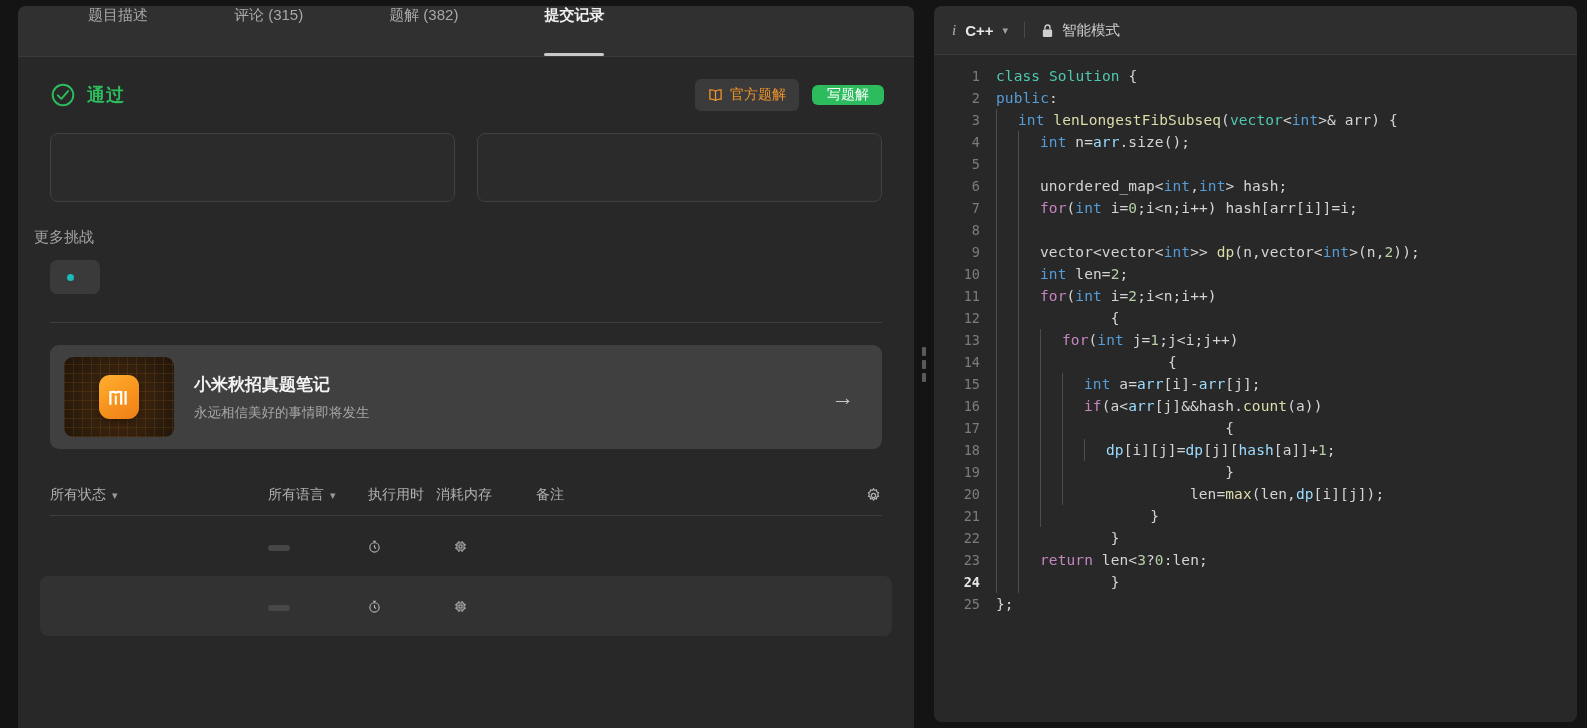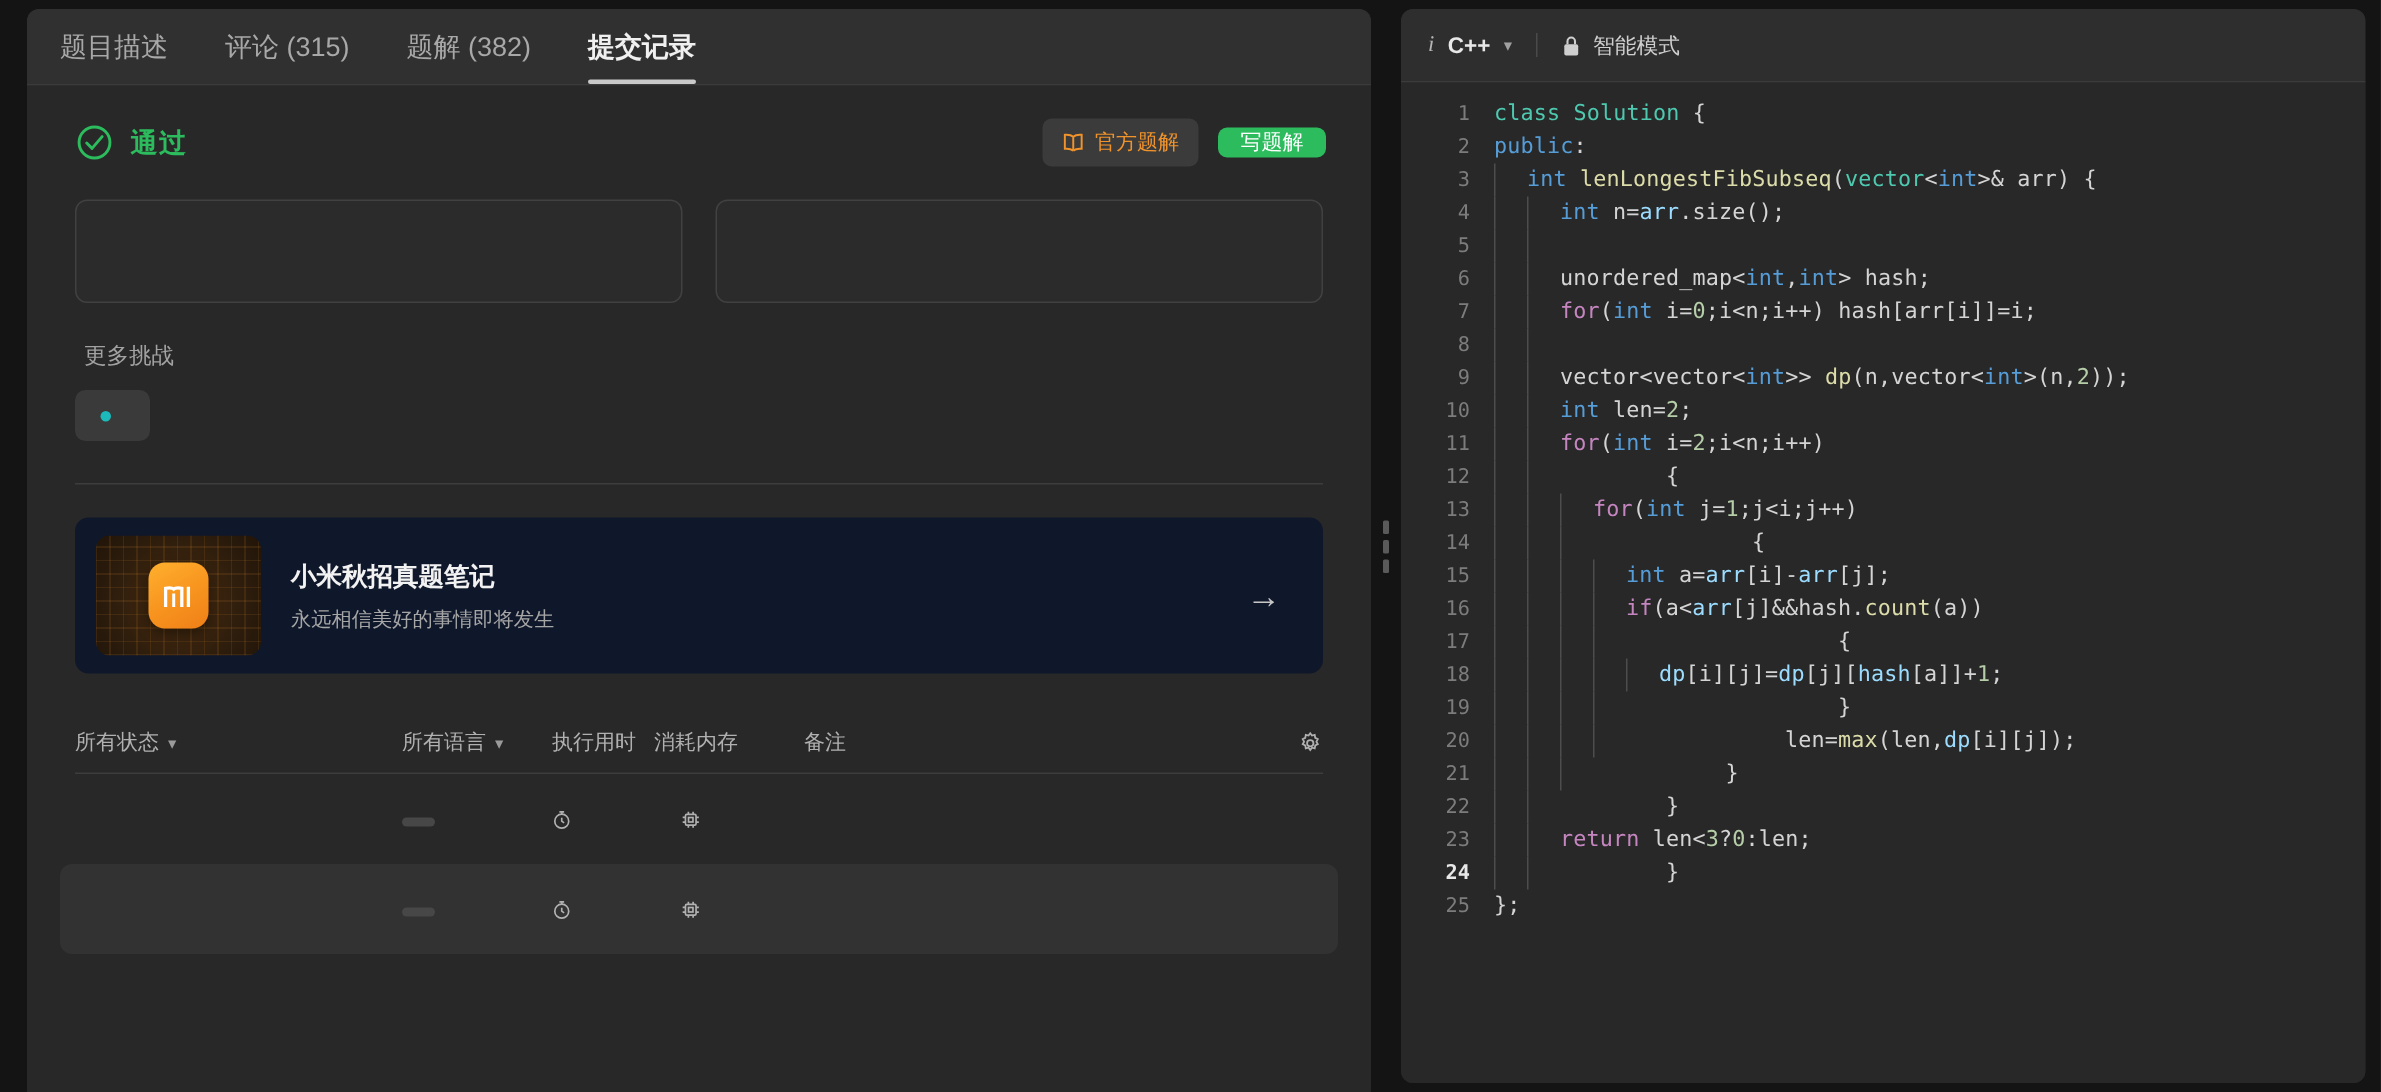--- a/index.html
+++ b/index.html
@@ -17,22 +17,22 @@
     width:896px;height:728px;background:#282828;
     border-radius:8px;margin:6px 0 0 18px;
     display:flex;flex-direction:column;overflow:hidden;position:relative;
   }
   .tabbar{
     height:50px;min-height:50px;display:flex;align-items:center;
     padding:0 0 0 22px;gap:38px;
     border-bottom:1px solid #3b3b3b;background:#303030;
   }
   .tab{
-    font-size:18px;color:#a8a8a8;height:50px;display:flex;align-items:center;
-    position:relative;cursor:pointer;white-space:nowrap;
+    font-size:15px;color:#a8a8a8;height:50px;display:flex;
+    position:relative;cursor:pointer;white-space:nowrap;margin-left:48px;
   }
   .tab.active{color:#f0f0f0;font-weight:bold;}
   .tab.active:after{
     content:"";position:absolute;left:0;right:0;bottom:0;height:3px;
     background:#c9c9c9;border-radius:2px;
   }
 
   .content{flex:1;overflow:hidden;padding:0 0 0 0;background:#282828;}
 
   .status-row{
@@ -61,32 +61,32 @@
     padding:17px 20px 19px 20px;box-sizing:border-box;
   }
   .card-head{display:flex;align-items:center;justify-content:space-between;}
   .card-title{font-size:16px;color:#d8d8d8;}
   .card-detail{font-size:13px;color:#9b9b9b;cursor:pointer;}
   .card-value{margin-top:18px;display:flex;align-items:baseline;gap:6px;}
   .card-num{font-size:26px;font-weight:bold;color:#f2f2f2;letter-spacing:0.5px;}
   .card-unit{font-size:14px;color:#b5b5b5;}
   .card-beat{margin-top:13px;font-size:14px;color:#c3c3c3;}
 
-  .more-title{padding:26px 32px 0 38px;font-size:15px;color:#a2a2a2;}
+  .more-title{padding:26px 32px 0 16px;font-size:15px;color:#a2a2a2;}
   .chips{padding:13px 32px 0 32px;display:flex;gap:12px;}
   .chip{
     background:#3a3a3a;border-radius:7px;height:34px;display:flex;align-items:center;
     gap:9px;padding:0 17px;font-size:14.5px;color:#f0f0f0;font-weight:bold;cursor:pointer;
   }
   .chip-dot{width:7px;height:7px;border-radius:50%;background:#1cbaba;display:block;}
 
   .divider-line{margin:28px 32px 0 32px;height:1px;background:#3d3d3d;}
 
   .promo{
-    margin:22px 32px 0 32px;background:#0f172a;border-radius:9px;
+    margin:22px 32px 0 32px;background:#404040;border-radius:9px;
     height:104px;display:flex;align-items:center;padding:0 22px 0 14px;cursor:pointer;
   }
   .promo-logo{
     width:110px;height:80px;border-radius:9px;flex:none;
     background:
       repeating-linear-gradient(0deg, rgba(255,160,60,.10) 0 1px, transparent 1px 9px),
       repeating-linear-gradient(90deg, rgba(255,160,60,.10) 0 1px, transparent 1px 9px),
       radial-gradient(circle at 50% 55%, #4a2d10 0%, #2a1b0c 70%, #211508 100%);
     display:flex;align-items:center;justify-content:center;
   }

